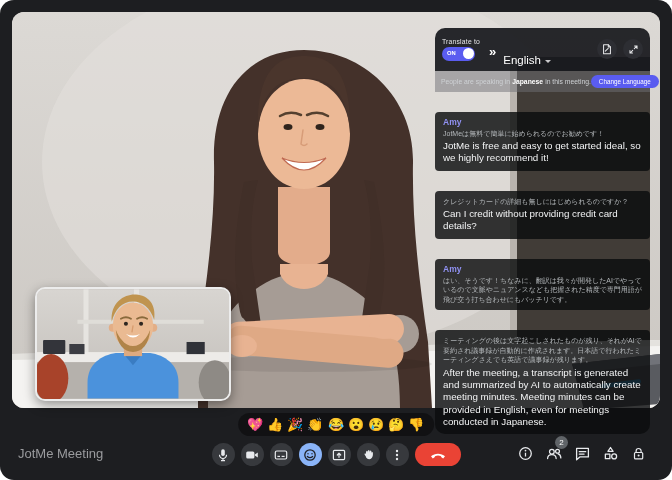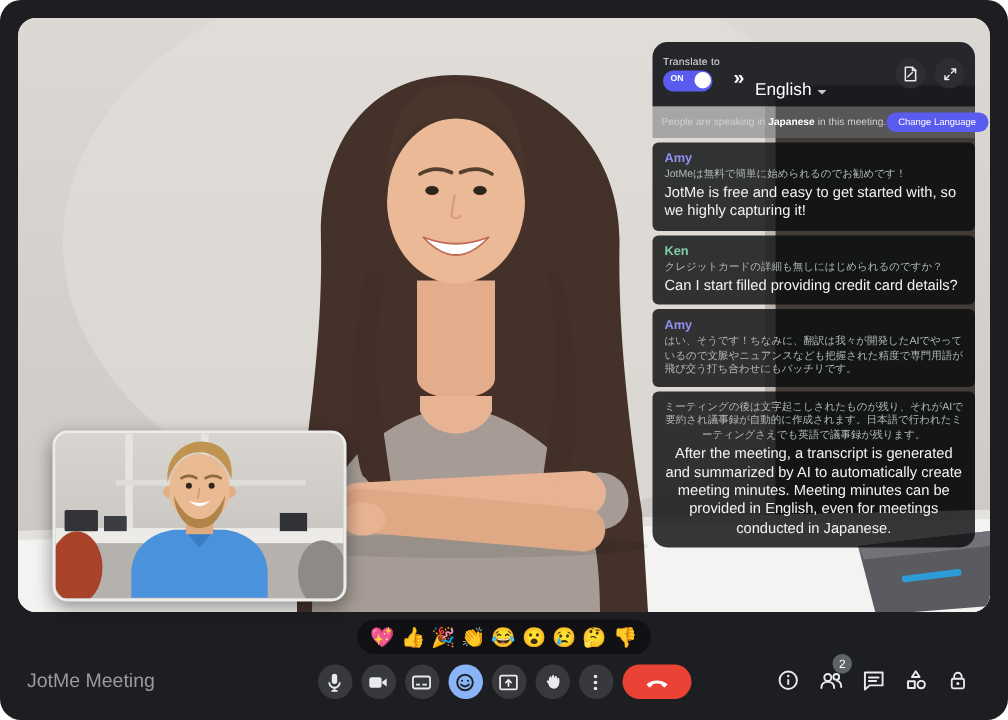--- a/index.html
+++ b/index.html
@@ -29,22 +29,22 @@
     border-top:3.8px solid #c9c9cc;margin-left:4px;margin-top:2px;}
   .hdr-spacer{flex:1;}
   .hdr-btn{width:20px;height:20px;border-radius:50%;background:#2d2e33;display:flex;
     align-items:center;justify-content:center;margin-left:6px;cursor:pointer;}
   .panel-banner{display:flex;align-items:center;background:rgba(112,112,118,.5);
     padding:4px 6px;}
   .banner-text{font-size:6.8px;color:#ced1d4;white-space:nowrap;flex:1;}
   .banner-text .hl{color:#ffffff;font-weight:bold;margin:0 2px;}
   .banner-btn{font-size:6.3px;color:#fff;background:#5a5cf0;border:none;border-radius:8px;
     padding:2.8px 8px;white-space:nowrap;cursor:pointer;}
-  .msg{background:rgba(11,12,14,.82);margin-top:3px;padding:5px 8px 6px;border-radius:4px;}
-  .msg:last-child{border-radius:4px 4px 10px 10px;text-align:center;}
+  .msg{background:rgba(11,12,14,.82);margin-top:20px;padding:5px 8px 6px;border-radius:4px;}
+  .msg:last-child{border-radius:4px 4px 10px 10px;}
   .name{font-size:8.5px;line-height:11px;font-weight:bold;display:block;}
   .name:empty{display:none;}
   .name-amy{color:#9091f2;}
   .name-ken{color:#83cba9;}
   .ja{font-size:7px;line-height:9.5px;color:#b4b8bb;margin:1px 0 0;}
   .en{font-size:9.8px;line-height:12.3px;color:#f2f3f4;margin:2px 0 0;}
   
   .meeting-title{position:absolute;left:18px;top:446px;font-size:13px;color:#9a9b9e;text-align:center;}
   .emoji-bar{position:absolute;left:50%;top:413px;transform:translateX(-50%);display:flex;gap:4px;
     background:rgba(8,8,10,.55);border-radius:13px;padding:3px 9px;}
@@ -138,26 +138,25 @@
       </div>
     </div>
     <div class="panel-banner">
       <span class="banner-text"><span>People are speaking in</span><span class="hl">Japanese</span><span>in this meeting.</span></span>
       <button class="banner-btn">Change Language</button>
     </div>
 
     <div class="msg">
       <span class="name name-amy">Amy</span>
       <p class="ja">JotMeは無料で簡単に始められるのでお勧めです！</p>
-      <p class="en">JotMe is free and easy to get started with, so we highly capturing it!</p>
+      <p class="en">JotMe is free and easy to get started ideal, so we highly recommend it!</p>
     </div>
     <div class="msg">
-      <span class="name name-ken">Ken</span>
       <p class="ja">クレジットカードの詳細も無しにはじめられるのですか？</p>
-      <p class="en">Can I start filled providing credit card details?</p>
+      <p class="en">Can I credit without providing credit card details?</p>
     </div>
     <div class="msg">
       <span class="name name-amy">Amy</span>
       <p class="ja">はい、そうです！ちなみに、翻訳は我々が開発したAIでやっているので文脈やニュアンスなども把握された精度で専門用語が飛び交う打ち合わせにもバッチリです。</p>
     </div>
     <div class="msg">
 
       <p class="ja">ミーティングの後は文字起こしされたものが残り、それがAIで要約され議事録が自動的に作成されます。日本語で行われたミーティングさえでも英語で議事録が残ります。</p>
       <p class="en">After the meeting, a transcript is generated and summarized by AI to automatically create meeting minutes. Meeting minutes can be provided in English, even for meetings conducted in Japanese.</p>
     </div>

